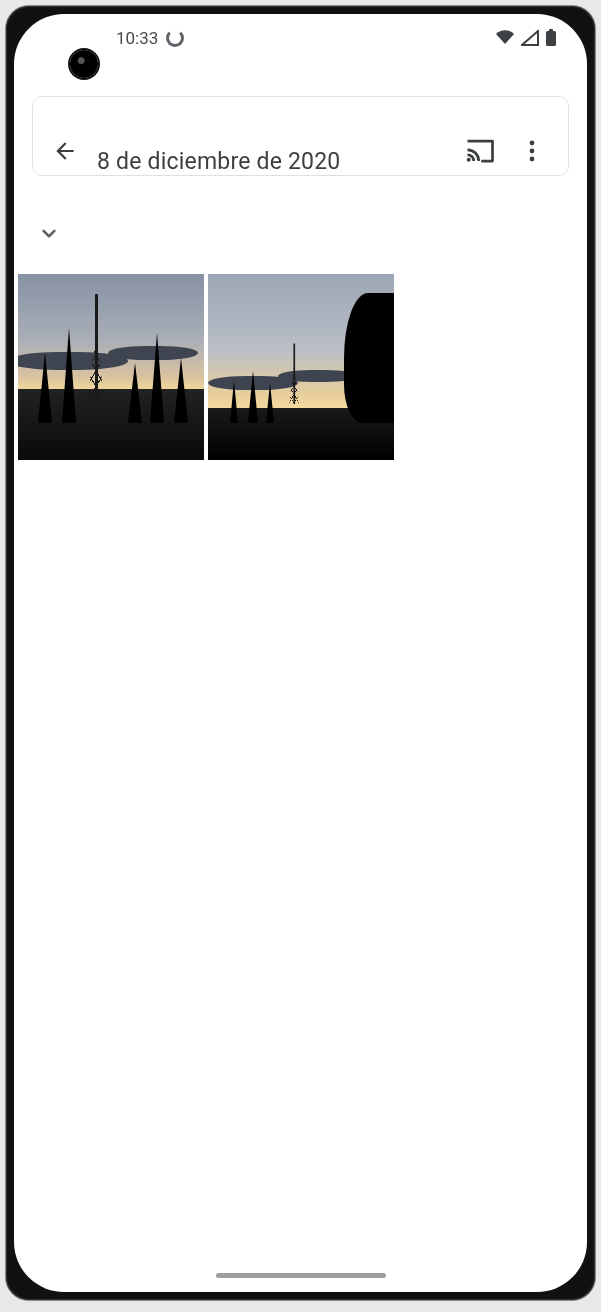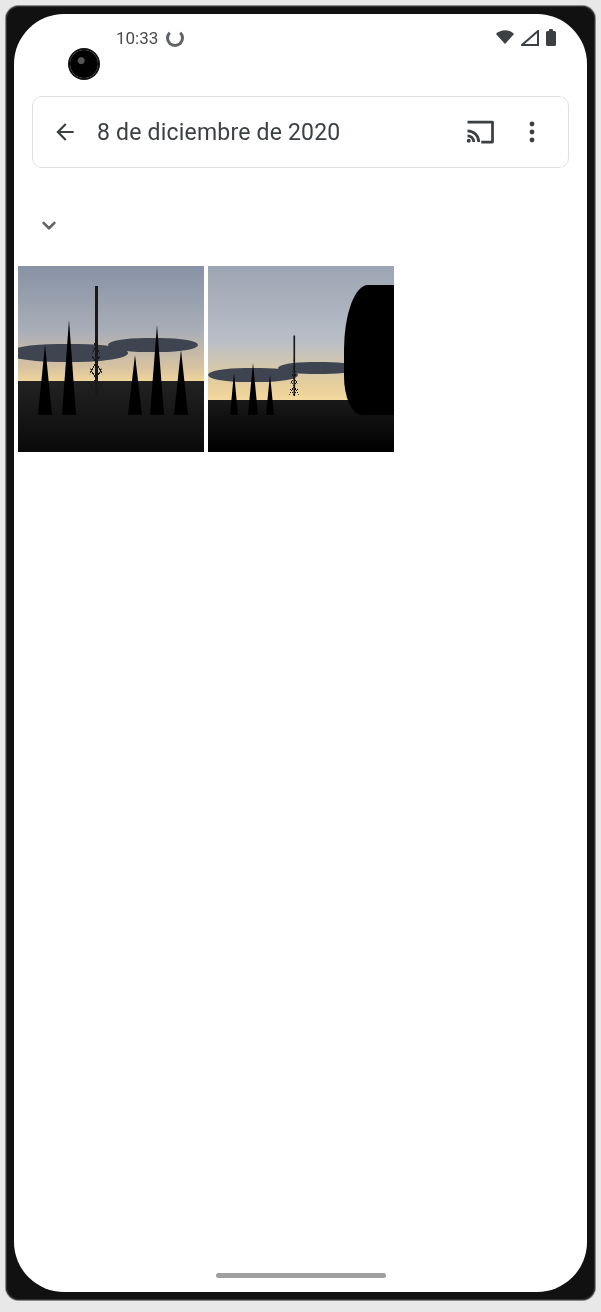--- a/index.html
+++ b/index.html
@@ -8,21 +8,21 @@
       background: #e8e8e8;
       display: flex;
       justify-content: center;
       align-items: flex-start;
       padding: 6px 0;
     }
     .phone-frame {
       width: 589px;
       height: 1294px;
       background: #111;
-      border-radius: 13px;
+      border-radius: 23px;
       padding: 8px;
       position: relative;
       box-shadow: 0 0 0 1px #888, inset 0 0 0 1px #333;
     }
     .phone-frame::before, .phone-frame::after {
       content: "";
       position: absolute;
       background: #9a9a9a;
       border-radius: 2px;
     }
@@ -60,25 +60,25 @@
     .status-right { margin-left:auto; display:flex; align-items:center; gap:6px; }
     .spinner {
       width: 18px; height: 18px;
       border: 3px solid #5f6368;
       border-top-color: transparent;
       border-radius: 50%;
     }
     
     .app-bar {
       margin: 34px 18px 0;
-      height: 72px;
+      height: 80px;
       border: 1px solid #e0e0e0;
       border-radius: 10px;
       display: flex;
-      align-items: center;
+      align-items: flex-end;
       padding: 0 12px 0 8px;
       gap: 4px;
     }
     .icon-btn {
       width: 48px; height: 48px;
       display:flex; align-items:center; justify-content:center;
       border-radius: 50%;
       cursor: pointer;
       color: #3c4043;
     }

